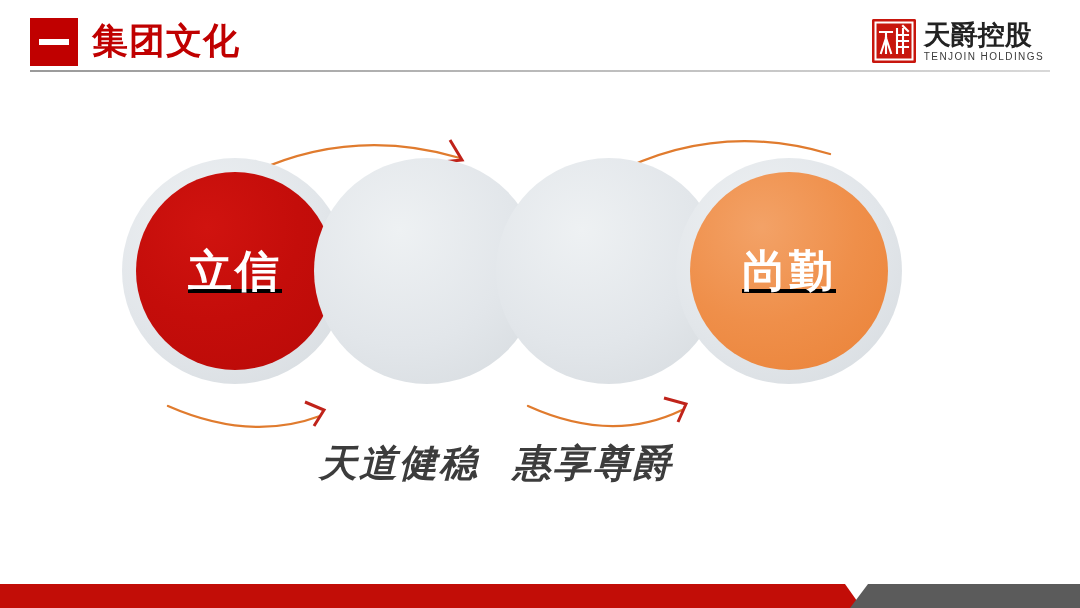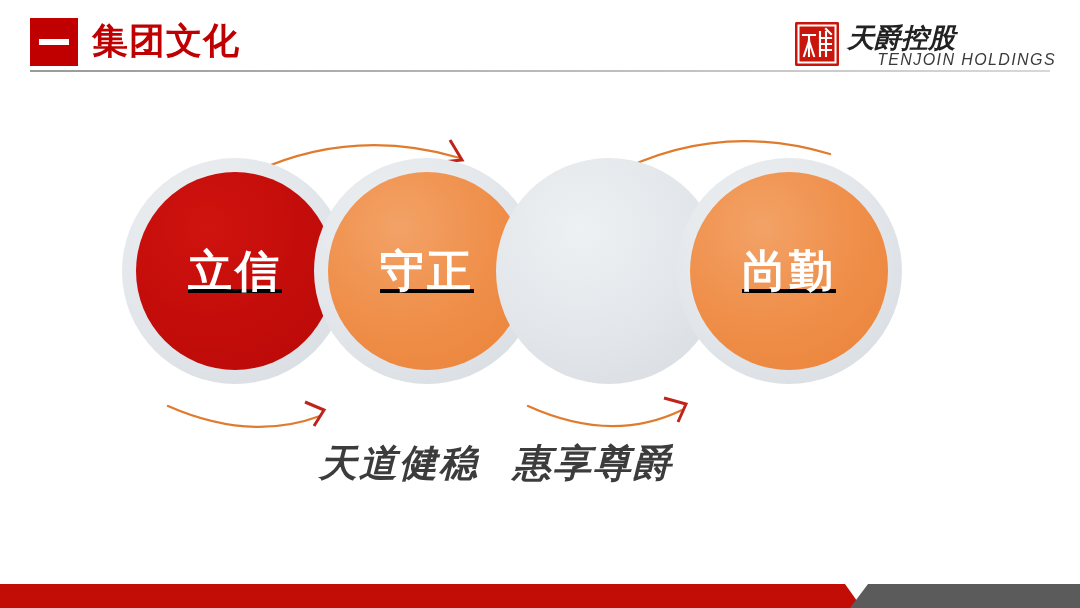--- a/index.html
+++ b/index.html
@@ -59,26 +59,25 @@
     left: 30px;
     top: 70px;
     width: 1020px;
     height: 2px;
     background: linear-gradient(to right, #9a9a9a, #bdbdbd 55%, #d8d8d8);
   }
 
   
   .brand {
     position: absolute;
-    right: 24px;
+    right: 36px;
     top: 16px;
     display: flex;
-    align-items: flex-end;
+    align-items: center;
     height: 50px;
-    font-style: italic;
   }
   .brand-seal {
     width: 44px;
     height: 44px;
     background: #c8160d;
     border-radius: 2px;
     position: relative;
     flex: 0 0 auto;
     margin-right: 8px;
     overflow: hidden;
@@ -91,27 +90,26 @@
   }
   .brand-cn {
     font-size: 27px;
     font-weight: bold;
     color: #222222;
     line-height: 30px;
     letter-spacing: 0px;
     white-space: nowrap;
   }
   .brand-en {
-    font-size: 16px;
+    font-size: 10px;
     color: #3a3a3a;
     letter-spacing: 1.4px;
     line-height: 13px;
     white-space: nowrap;
     text-align: center;
-    margin-left: 30px;
   }
 
   
   .diagram {
     position: absolute;
     left: 0;
     top: 110px;
     width: 1080px;
     height: 330px;
   }
@@ -268,23 +266,20 @@
 
     <div class="circle-wrap" style="left:122px; top:48px;">
       <div class="halo"></div>
       <div class="disc disc-red">
         <span class="disc-label">立信</span>
       </div>
     </div>
 
     <div class="circle-wrap" style="left:314px; top:48px;">
       <div class="halo"></div>
-      <div class="disc disc-orange">
-        <span class="disc-label">守正</span>
-      </div>
     </div>
 
     <div class="circle-wrap" style="left:496px; top:48px;">
       <div class="halo"></div>
     </div>
 
     <div class="circle-wrap" style="left:676px; top:48px;">
       <div class="halo"></div>
       <div class="disc disc-orange">
         <span class="disc-label">尚勤</span>

